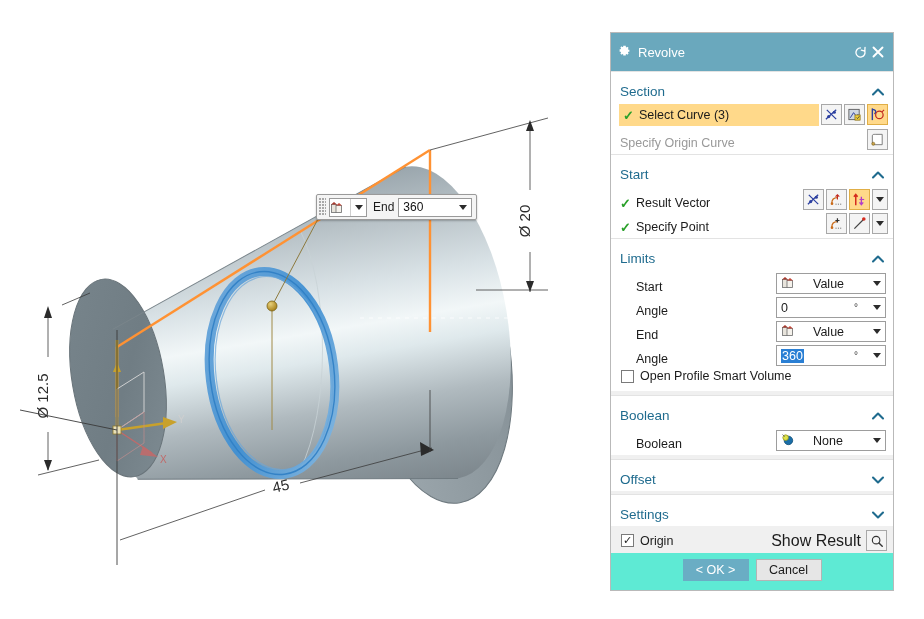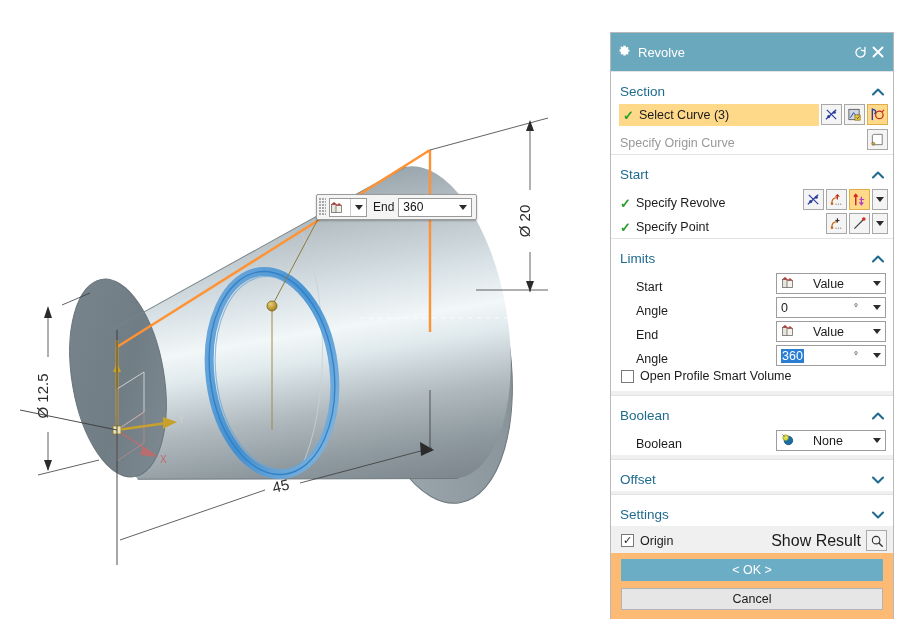--- a/index.html
+++ b/index.html
@@ -224,22 +224,21 @@
     padding: 4px 6px 2px 10px;
     background: #f0f0f0;
   }
   .footer-bar .spacer { flex: 1; }
   .showres { font-size: 16px; margin-right: 3px; }
 
   .btnrow {
     display: flex; justify-content: center;
     gap: 7px;
     padding: 6px 10px 9px 10px;
-    background: #fdba74;
-    flex-direction: column;
+    background: #5eead4;
   }
   .btn {
     height: 22px;
     min-width: 66px;
     border: 1px solid #b4b4b4;
     background: #e6e6e6;
     display: flex; align-items: center; justify-content: center;
     font-size: 12.5px;
     box-sizing: border-box;
   }
@@ -489,21 +488,21 @@
         <span class="s-title">Start</span>
         <span class="chev">
           <svg width="14" height="14" viewBox="0 0 14 14">
             <path d="M2 9.5 L7 4.5 L12 9.5" fill="none" stroke="#1f6b8e" stroke-width="2.1" stroke-linecap="round" stroke-linejoin="round"></path>
           </svg>
         </span>
       </div>
       <div class="sec-body">
         <div class="row">
           <span class="check">✓</span>
-          <span style="flex:1">Specify Revolve</span>
+          <span style="flex:1">Result Vector</span>
           <div class="ibtn">
             <svg width="15" height="15" viewBox="0 0 16 16">
               <path d="M2 13 L13 3" stroke="#2b3fa0" stroke-width="1.3"></path>
               <path d="M3 3 L13 13" stroke="#2b3fa0" stroke-width="1.3"></path>
               <circle cx="5" cy="10.2" r="1.7" fill="#2b3fa0"></circle>
               <circle cx="11" cy="5.6" r="1.7" fill="#2b3fa0"></circle>
             </svg>
           </div>
           <div class="ibtn">
             <svg width="15" height="15" viewBox="0 0 16 16">

